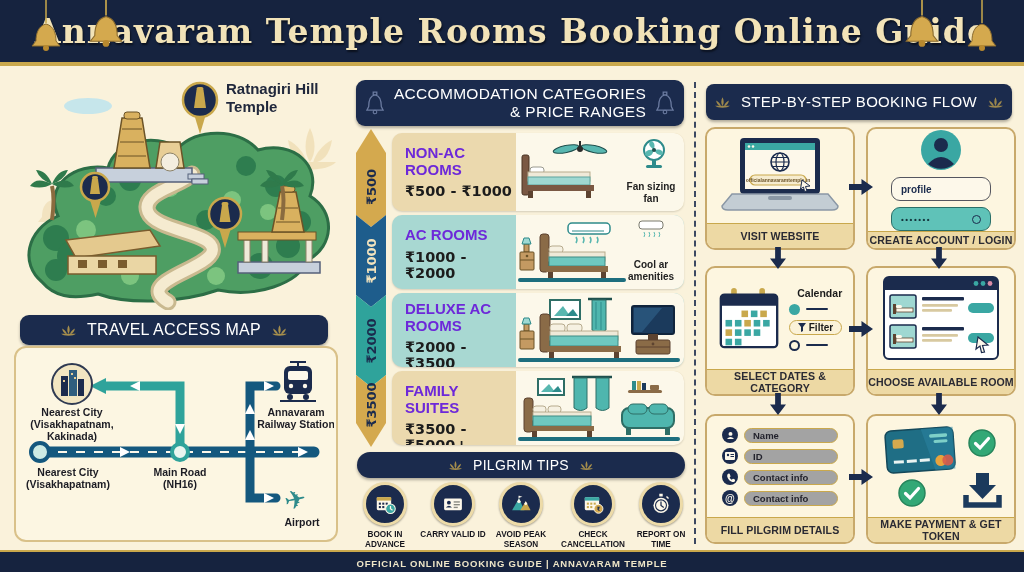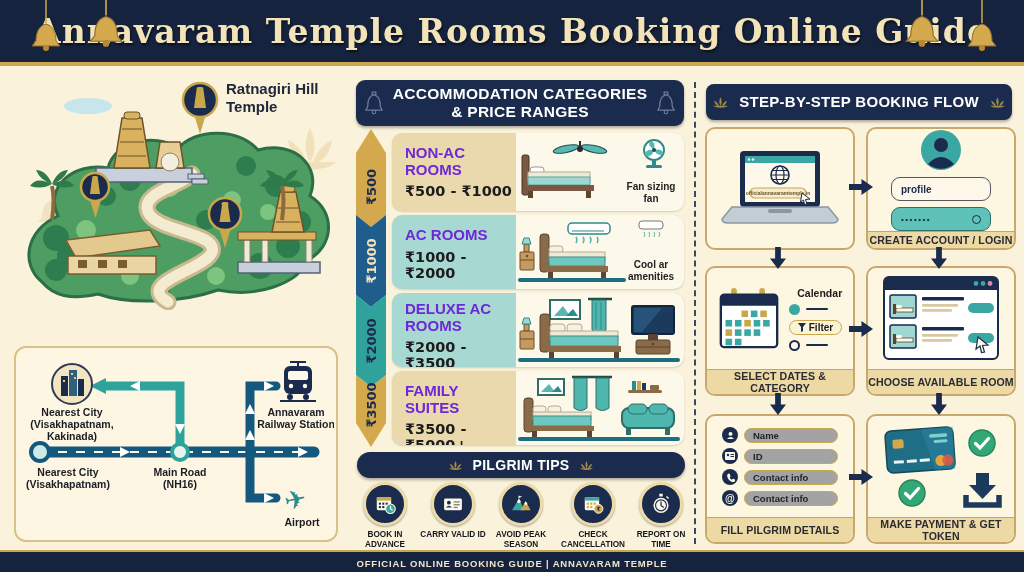--- a/index.html
+++ b/index.html
@@ -9,21 +9,21 @@
 
   
   .hdr{position:absolute;left:0;top:0;width:1024px;height:62px;background:#16233F;
        border-bottom:4px solid #C9A84C;display:flex;align-items:center;justify-content:center;}
   .hdr-title{font-family:"DejaVu Serif",serif;font-weight:bold;font-size:33px;color:#F2E3B8;
              letter-spacing:1px;text-shadow:1px 2px 2px rgba(0,0,0,.55);}
 
   
   .banner{position:absolute;background:#1B2B4D;color:#FFFFFF;display:flex;align-items:center;
           justify-content:center;gap:10px;border-radius:9px;box-shadow:0 2px 3px rgba(0,0,0,.3);}
-  .banner .t{font-weight:bold;text-align:center;letter-spacing:.3px;line-height:1.18;}
+  .banner .t{font-weight:normal;text-align:right;letter-spacing:.3px;line-height:1.18;}
 
   
   .travel-card{position:absolute;left:14px;top:346px;width:320px;height:192px;background:#FCF6E2;
                border:2px solid #D9C189;border-radius:12px;}
 
   
   .cat-card{position:absolute;left:392px;width:292px;display:flex;border-radius:10px;
             overflow:hidden;box-shadow:0 1px 2px rgba(0,0,0,.15);}
   .cat-card.tan{background:#EBD9AE;}
   .cat-card.teal{background:#A8D8D2;}
@@ -228,20 +228,29 @@
       <polygon points="80,130 91,130 85.5,148 " fill="#C9A84C"></polygon>
       <circle cx="85" cy="117" r="14" fill="#1B2B4D" stroke="#C9A84C" stroke-width="2.5"></circle>
       <polygon points="80,124 90,124 88,109 82,109" fill="#C9A84C"></polygon>
         <rect x="82" y="106" width="6" height="3.5" rx="1.7" fill="#C9A84C"></rect>
     </g>
 
     <text x="216" y="24" font-size="15" font-weight="bold" fill="#20283C">Ratnagiri Hill</text>
     <text x="216" y="42" font-size="15" font-weight="bold" fill="#20283C">Temple</text>
   </svg>
 
+  <div class="banner" style="left:20px;top:315px;width:308px;height:30px">
+    <svg width="17" height="13" viewBox="0 0 16 12">
+        <path d="M8 1 C9.5 4 9.5 7 8 9 C6.5 7 6.5 4 8 1 Z M2 4 C4 5 6 7 6.5 9 C4 9 2.5 7 2 4 Z M14 4 C12 5 10 7 9.5 9 C12 9 13.5 7 14 4 Z M1 9 H15 C13 11.5 3 11.5 1 9 Z" fill="#C9A84C" opacity=".8"></path>
+      </svg>
+    <span class="t" style="font-size:16px">TRAVEL ACCESS MAP</span>
+    <svg width="17" height="13" viewBox="0 0 16 12">
+        <path d="M8 1 C9.5 4 9.5 7 8 9 C6.5 7 6.5 4 8 1 Z M2 4 C4 5 6 7 6.5 9 C4 9 2.5 7 2 4 Z M14 4 C12 5 10 7 9.5 9 C12 9 13.5 7 14 4 Z M1 9 H15 C13 11.5 3 11.5 1 9 Z" fill="#C9A84C" opacity=".8"></path>
+      </svg>
+  </div>
   <div class="travel-card">
     <svg width="318" height="188" viewBox="0 0 318 188">
 
       <path d="M24,104 H298" stroke="#14587E" stroke-width="11" stroke-linecap="round" fill="none"></path>
       <path d="M42,104 H286" stroke="#FDF8EA" stroke-width="2" stroke-dasharray="9 9" fill="none"></path>
       <polygon points="104,99 114,104 104,109" fill="#FFFFFF"></polygon>
       <polygon points="282,99 292,104 282,109" fill="#FFFFFF"></polygon>
 
       <path d="M164,104 V38 H90" stroke="#2FA39B" stroke-width="9" stroke-linecap="round" fill="none"></path>
       <polygon points="90,30 74,38 90,46" fill="#2FA39B"></polygon>
@@ -600,20 +609,21 @@
         <line x1="53" y1="26" x2="71" y2="26" stroke="#1B2B4D" stroke-width="1.2"></line>
         <line x1="54.5" y1="21.5" x2="69.5" y2="21.5" stroke="#1B2B4D" stroke-width="1"></line>
         <line x1="54.5" y1="30.5" x2="69.5" y2="30.5" stroke="#1B2B4D" stroke-width="1"></line>
         <rect x="32" y="39" width="56" height="10" rx="5" fill="#F6ECCF" stroke="#C9A84C" stroke-width="1.2"></rect>
         <text x="60" y="46" font-size="5" font-weight="bold" fill="#6B5327" text-anchor="middle">officialannavaramtemple.in</text>
         <polygon points="84,44 92,50 87.5,50.5 89,55 86.5,55.5 85.5,51 82.5,53" fill="#FDF8EA" stroke="#1B2B4D" stroke-width="1"></polygon>
         <path d="M14,58 H110 L120,70 Q120,74 114,74 H10 Q4,74 4,70 Z" fill="#C3CDD4" stroke="#8A97A5" stroke-width="1.5"></path>
         <rect x="50" y="60" width="24" height="4" rx="2" fill="#8A97A5"></rect>
       </svg>
     </div>
+    <div class="step-caption">VISIT WEBSITE</div>
   </div>
 
   <div class="step-card" style="left:866px;top:127px;width:146px;height:119px">
     <div class="step-illus">
       <div class="acct">
         <svg width="42" height="42" viewBox="0 0 42 42">
           <circle cx="21" cy="21" r="20" fill="#3AA7A3"></circle>
           <circle cx="21" cy="16" r="7" fill="#1B2B4D"></circle>
           <path d="M8,35 q13,-14 26,0 a20,20 0 0 1 -26,0 z" fill="#1B2B4D"></path>
         </svg>

